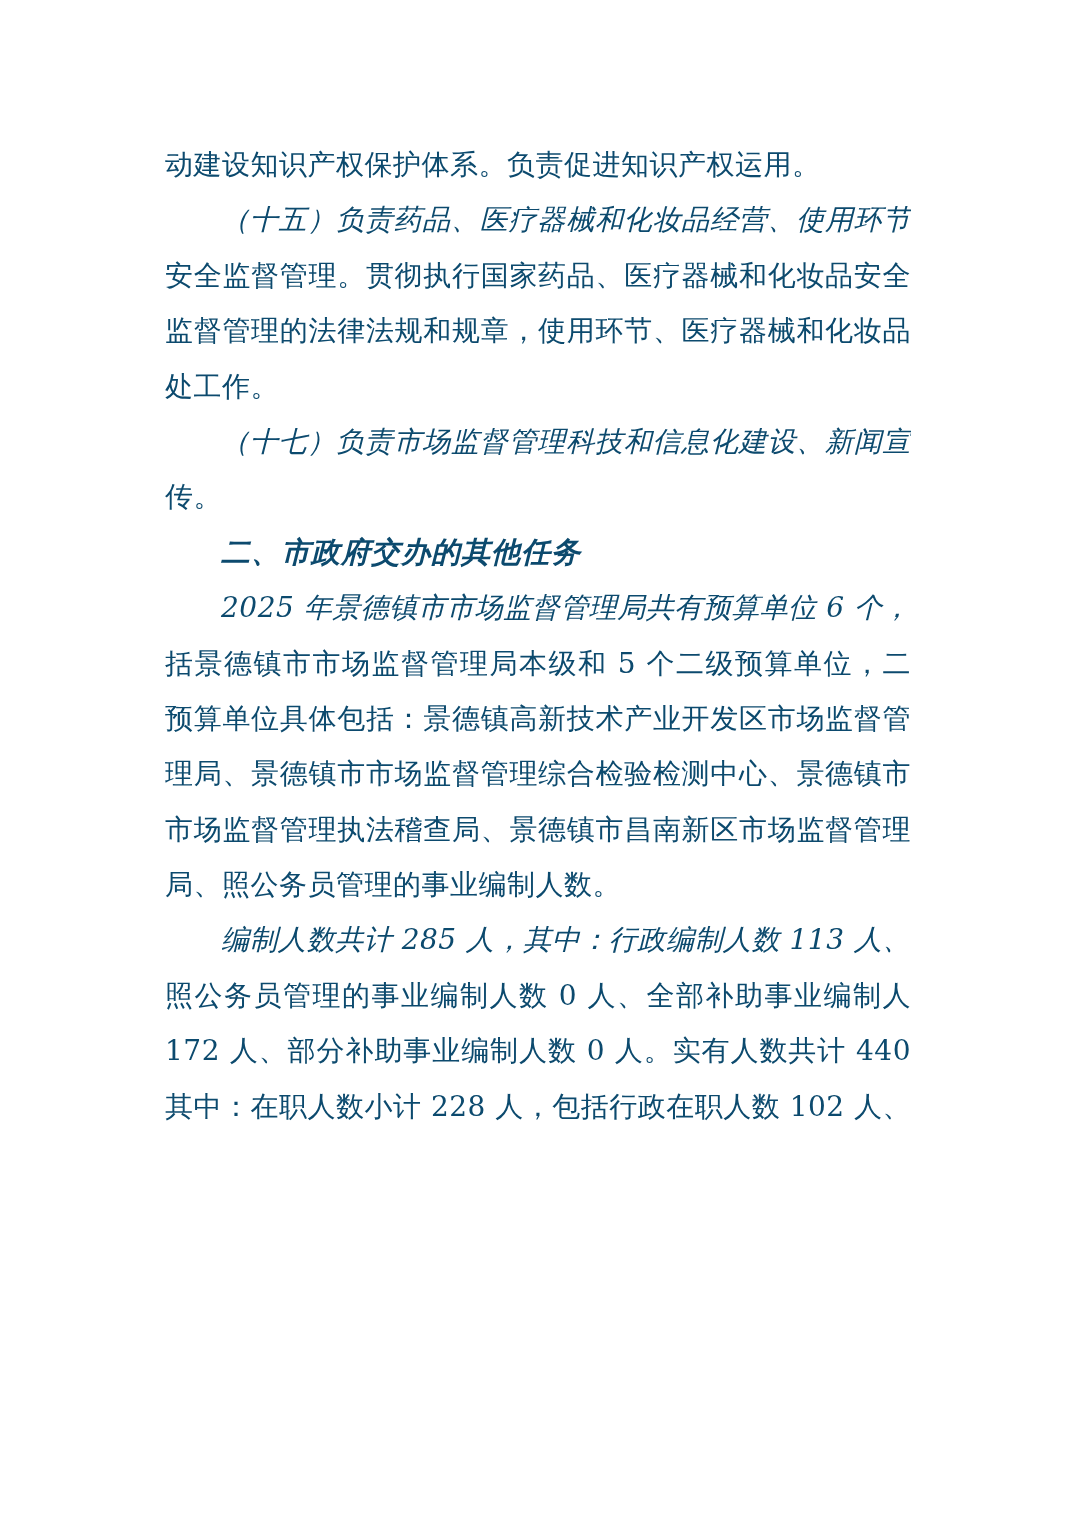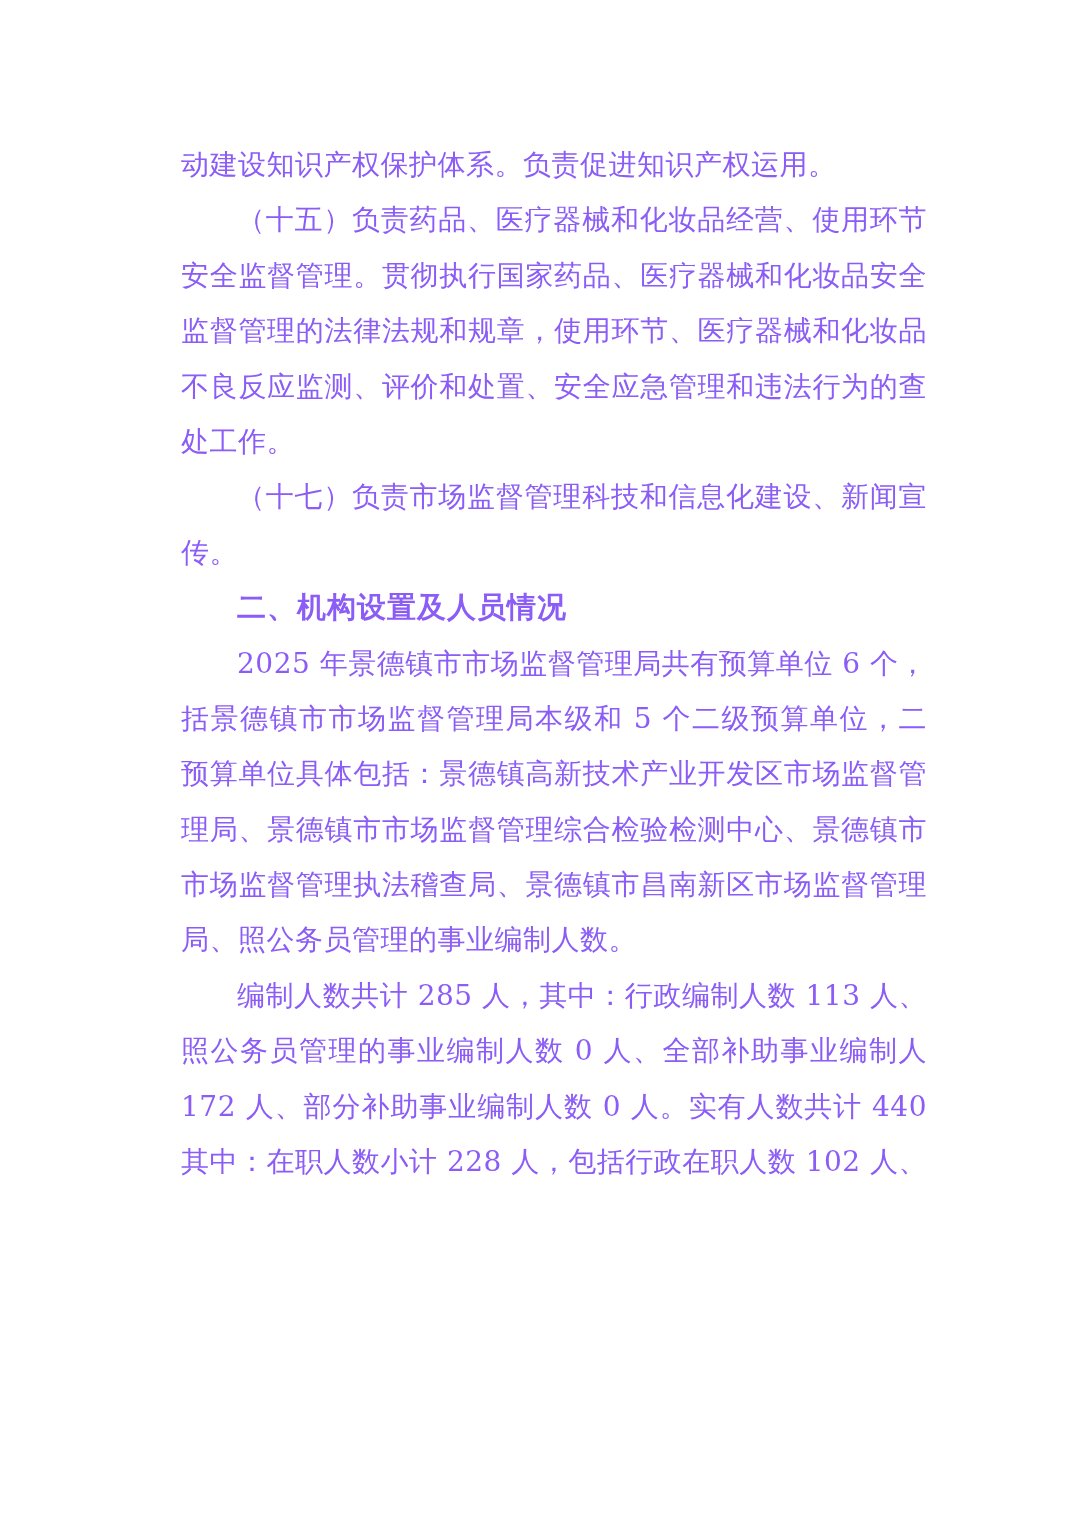--- a/index.html
+++ b/index.html
@@ -10,64 +10,64 @@
   .page {
     position: relative;
     width: 1074px;
     height: 1520px;
     background: #ffffff;
     overflow: hidden;
     font-family: "DejaVu Serif", "Liberation Serif", serif;
   }
   .text-block {
     position: absolute;
-    left: 181px;
+    left: 165px;
     top: 137px;
     width: 746px;
-    color: #8b5cf6;
+    color: #0c4a6e;
   }
   .doc-line {
     height: 55.4px;
     line-height: 55.4px;
     font-size: 28px;
     letter-spacing: 0.5px;
     white-space: nowrap;
     text-align: left;
     overflow: visible;
   }
   .doc-line.justify {
     white-space: normal;
     text-align: justify;
     text-align-last: justify;
     overflow: hidden;
   }
   .doc-line.indent {
     padding-left: 56px;
+    font-style: italic;
   }
   .doc-line.heading {
     font-family: "DejaVu Sans", "Liberation Sans", sans-serif;
     font-weight: 700;
     font-size: 29px;
     letter-spacing: 1px;
   }
 </style>
 </head>
 <body>
 
 <div class="page">
   <div class="text-block">
       <div class="doc-line">动建设知识产权保护体系。负责促进知识产权运用。</div>
       <div class="doc-line indent justify">（十五）负责药品、医疗器械和化妆品经营、使用环节</div>
       <div class="doc-line justify">安全监督管理。贯彻执行国家药品、医疗器械和化妆品安全</div>
       <div class="doc-line justify">监督管理的法律法规和规章，使用环节、医疗器械和化妆品</div>
-      <div class="doc-line justify">不良反应监测、评价和处置、安全应急管理和违法行为的查</div>
       <div class="doc-line">处工作。</div>
       <div class="doc-line indent justify">（十七）负责市场监督管理科技和信息化建设、新闻宣</div>
       <div class="doc-line">传。</div>
-      <div class="doc-line indent heading">二、机构设置及人员情况</div>
+      <div class="doc-line indent heading">二、市政府交办的其他任务</div>
       <div class="doc-line indent justify">2025 年景德镇市市场监督管理局共有预算单位 6 个，包</div>
       <div class="doc-line justify">括景德镇市市场监督管理局本级和 5 个二级预算单位，二级</div>
       <div class="doc-line justify">预算单位具体包括：景德镇高新技术产业开发区市场监督管</div>
       <div class="doc-line justify">理局、景德镇市市场监督管理综合检验检测中心、景德镇市</div>
       <div class="doc-line justify">市场监督管理执法稽查局、景德镇市昌南新区市场监督管理</div>
       <div class="doc-line">局、照公务员管理的事业编制人数。</div>
       <div class="doc-line indent justify">编制人数共计 285 人，其中：行政编制人数 113 人、参</div>
       <div class="doc-line justify">照公务员管理的事业编制人数 0 人、全部补助事业编制人数</div>
       <div class="doc-line justify">172 人、部分补助事业编制人数 0 人。实有人数共计 440 人，</div>
       <div class="doc-line justify">其中：在职人数小计 228 人，包括行政在职人数 102 人、参</div>

